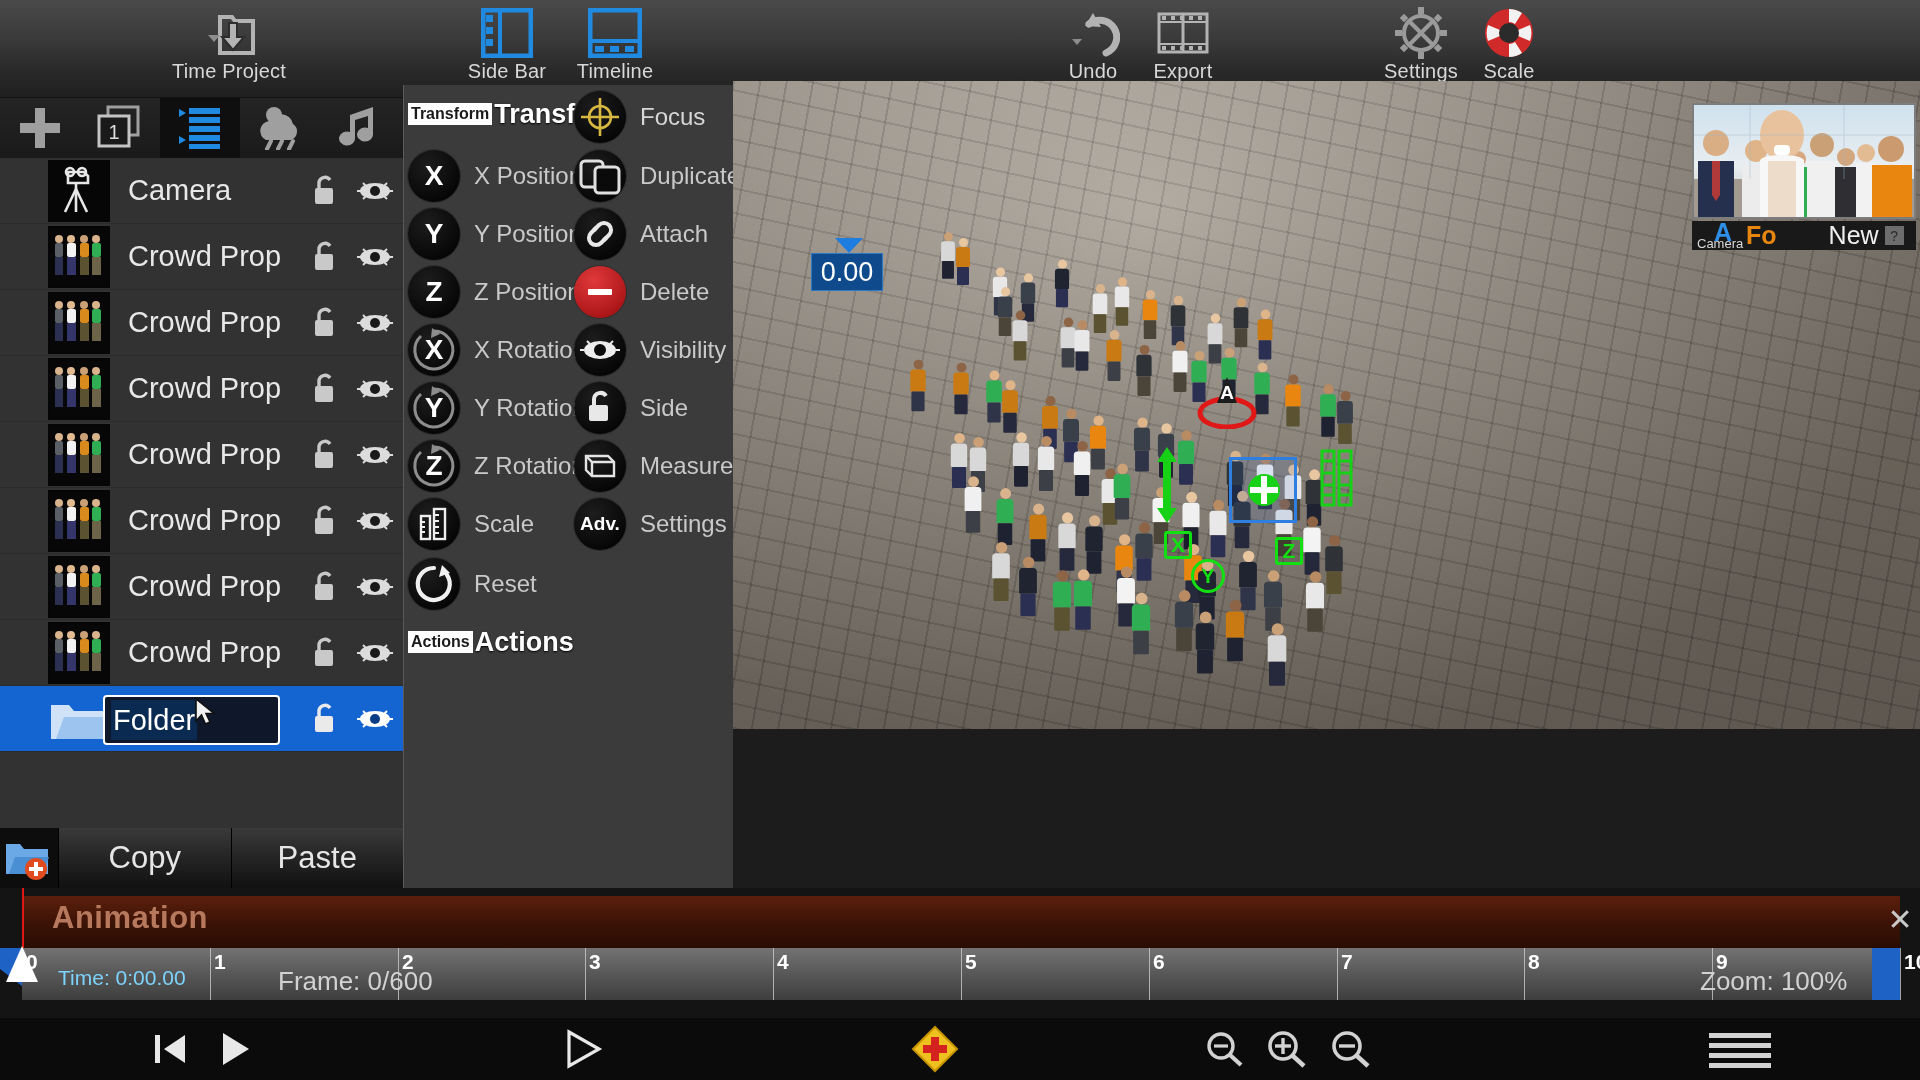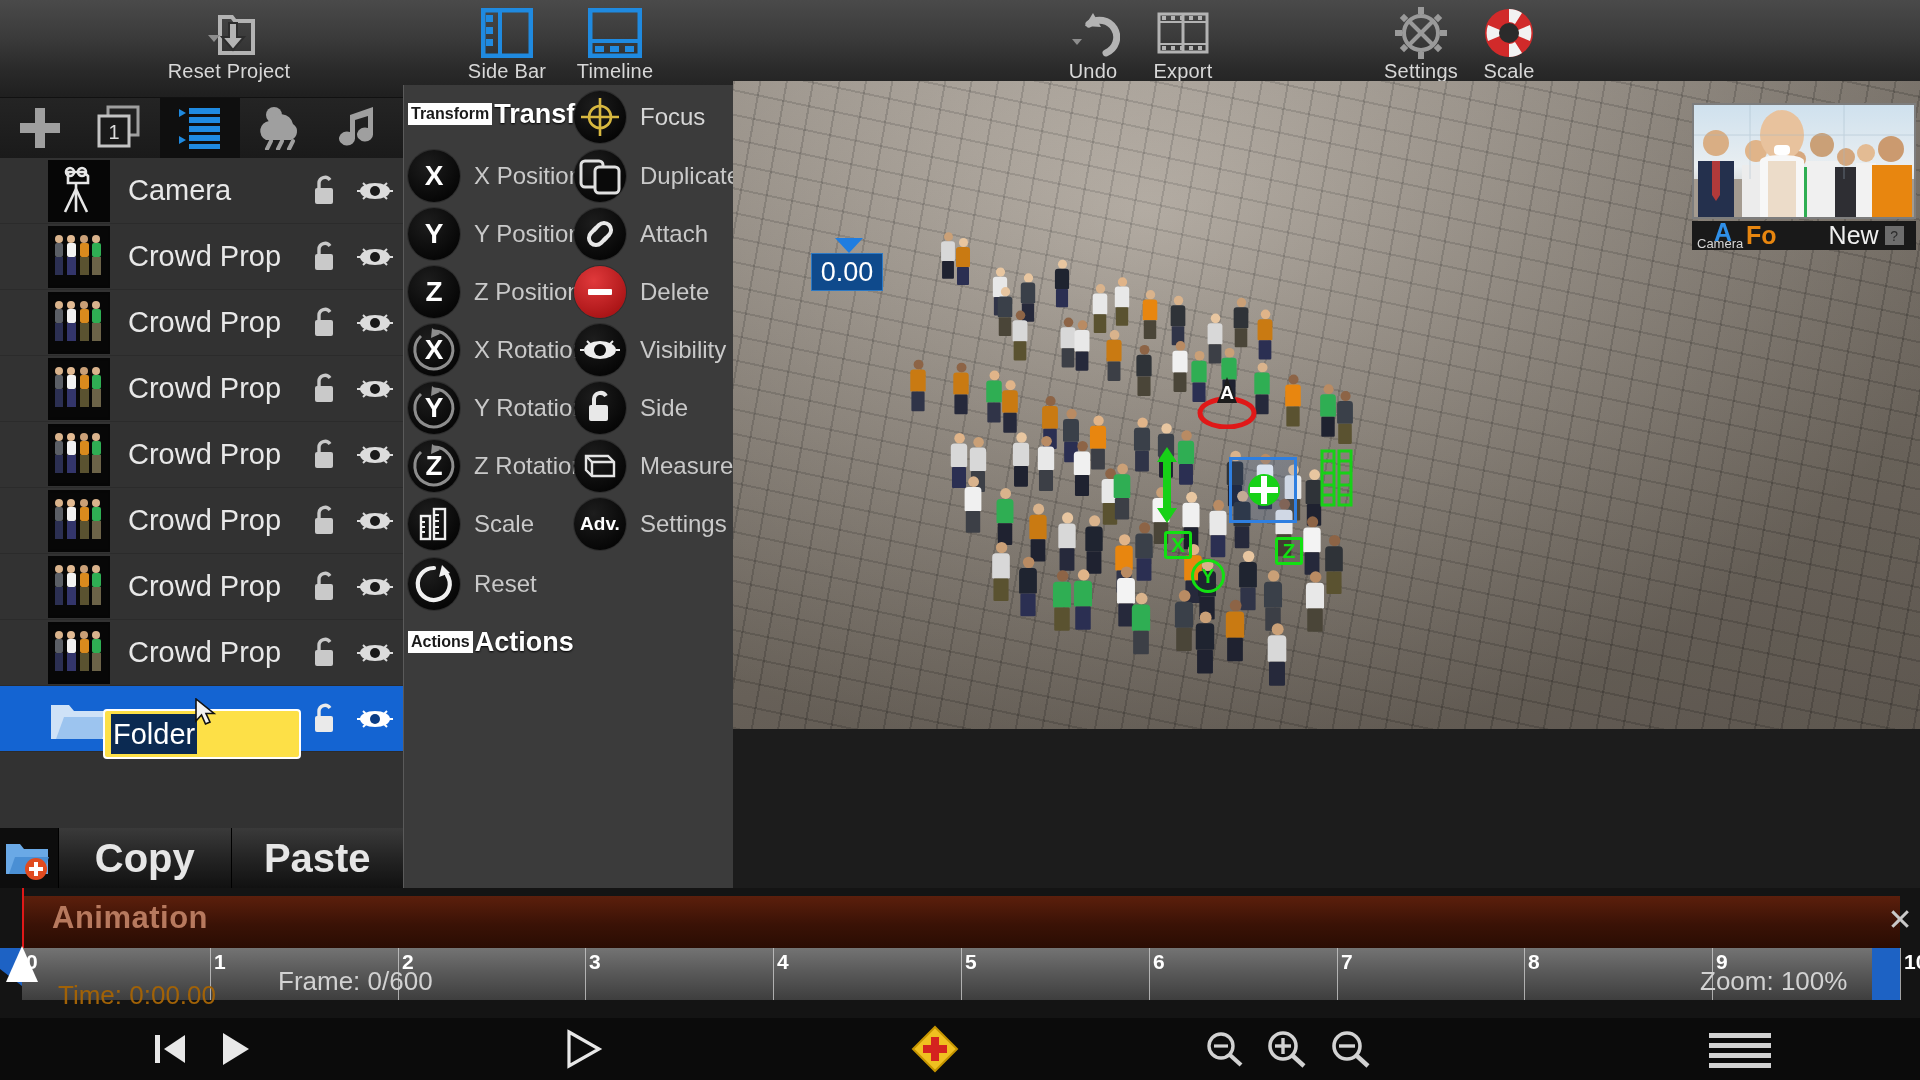--- a/index.html
+++ b/index.html
@@ -37,35 +37,35 @@
     border-bottom:1px solid #2b2b2b; }
   .objrow.sel{ background:#1464d2; }
   .obj-thumb{ width:62px; height:62px; margin-left:48px; background:#060606;
     display:flex; align-items:center; justify-content:center; overflow:hidden;
     flex:0 0 auto; }
   .obj-name{ flex:1; margin-left:18px; font-size:29px; color:#e8e8e8; }
   .obj-lock{ width:44px; display:flex; align-items:center; justify-content:center; }
   .obj-eye{ width:56px; display:flex; align-items:center; justify-content:center; }
 
   .name-edit{
-    position:absolute; left:103px; top:23px; width:198px; height:50px;
-    background:#fde047; border:2px solid #ffffff; border-radius:4px;
+    position:absolute; left:103px; top:9px; width:177px; height:50px;
+    background:#0f172a; border:2px solid #ffffff; border-radius:4px;
     display:flex; align-items:center; padding-left:6px; }
   .name-edit .sel-text{ background:#0b2a52; color:#ffffff; font-size:29px;
     padding:0 2px; line-height:40px; }
   .cursor-arrow{ position:absolute; left:195px; top:12px; }
 
   
   .listfoot{ position:absolute; left:0; top:828px; width:403px; height:60px;
     background:#0d0d0d; display:flex; align-items:center; }
   .lf-icon{ width:58px; height:60px; display:flex; align-items:center; justify-content:center;}
   .lf-btn{ height:60px; flex:1; display:flex; align-items:center; justify-content:center;
-    font-size:40px; color:#e6e6e6;
+    font-size:31px; color:#e6e6e6;
     background:linear-gradient(180deg,#3a3a3a 0%,#242424 50%,#111 100%);
-    border-left:1px solid #000;font-weight:bold; }
+    border-left:1px solid #000; }
 
   
   .tpanel{ position:absolute; left:403px; top:85px; width:330px; height:803px;
     background:#3b3b3b; border-left:1px solid #5a5a5a; }
   .t-head{ position:absolute; left:3px; display:flex; align-items:center; height:46px; }
   .t-head .chip{ background:#ffffff; color:#1a1a1a; font-size:16px; font-weight:bold;
     padding:1px 3px; line-height:20px; }
   .t-head .htxt{ font-size:27px; font-weight:bold; color:#ffffff; margin-left:2px;
     text-shadow:0 1px 2px #000; }
   .t-row{ position:absolute; display:flex; align-items:center; height:58px; }
@@ -140,21 +140,21 @@
   .tl-ruler{ position:absolute; left:22px; top:60px; width:1878px; height:52px;
     background:linear-gradient(180deg,#737373 0%,#5a5a5a 45%,#3e3e3e 100%); }
   .tick{ position:absolute; top:0; width:1px; height:52px; background:#d2d2d2; opacity:.75; }
   .tick-lbl{ position:absolute; top:2px; font-size:21px; color:#ffffff; font-weight:bold; }
   .playhead{ position:absolute; left:22px; top:0; width:2px; height:60px; background:#e01818; }
   .ph-tri{ position:absolute; left:6px; top:58px; width:0;height:0;
     border-left:16px solid transparent;border-right:16px solid transparent;
     border-bottom:36px solid #ffffff; }
   .ph-blue{ position:absolute; left:0px; top:60px; width:22px;height:38px;
     background:#1d62c4; clip-path:polygon(0 0,100% 0,100% 100%,0 55%); }
-  .tl-time{ position:absolute; left:58px; top:92px; font-size:26px; color:#a16207; }
+  .tl-time{ position:absolute; left:58px; top:78px; font-size:21px; color:#7dd3fc; }
   .tl-frame{ position:absolute; left:278px; top:78px; font-size:26px; color:#d2d2d2; }
   .tl-zoom{ position:absolute; left:1700px; top:78px; font-size:26px; color:#d2d2d2; }
   .tl-end{ position:absolute; left:1872px; top:60px; width:28px; height:52px; background:#1d62c4; }
 
   
   .transport{ position:absolute; left:0; top:1018px; width:1920px; height:62px;
     background:#0b0b0b; }
   .tp{ position:absolute; top:0; height:62px; display:flex; align-items:center; justify-content:center; }
 
   svg{ display:block; }
@@ -168,21 +168,21 @@
 
 
     <div class="tb-item" style="left:154px">
       <div class="tb-icon">
         <svg width="66" height="48" viewBox="0 0 66 48">
           <path d="M24 44V8h12l3 4h18v32z" fill="none" stroke="#b3b3b3" stroke-width="4"></path>
           <path d="M41 14v14h7l-11 13-11-13h7V14z" fill="#b3b3b3" stroke="#2d2d2d" stroke-width="2"></path>
           <path d="M12 26l6 7 6-7z" fill="#8d8d8d"></path>
         </svg>
       </div>
-      <div class="tb-label">Reset Project</div>
+      <div class="tb-label">Time Project</div>
     </div>
 
     <div class="tb-item" style="left:432px">
       <div class="tb-icon">
         <svg width="52" height="50" viewBox="0 0 52 50">
           <rect x="2" y="2" width="48" height="46" fill="none" stroke="#1f8ae0" stroke-width="5"></rect>
           <rect x="2" y="2" width="17" height="46" fill="none" stroke="#1f8ae0" stroke-width="4"></rect>
           <rect x="5" y="7" width="7" height="7" fill="#1f8ae0"></rect>
           <rect x="5" y="19" width="7" height="7" fill="#1f8ae0"></rect>
           <rect x="5" y="31" width="7" height="7" fill="#1f8ae0"></rect>

